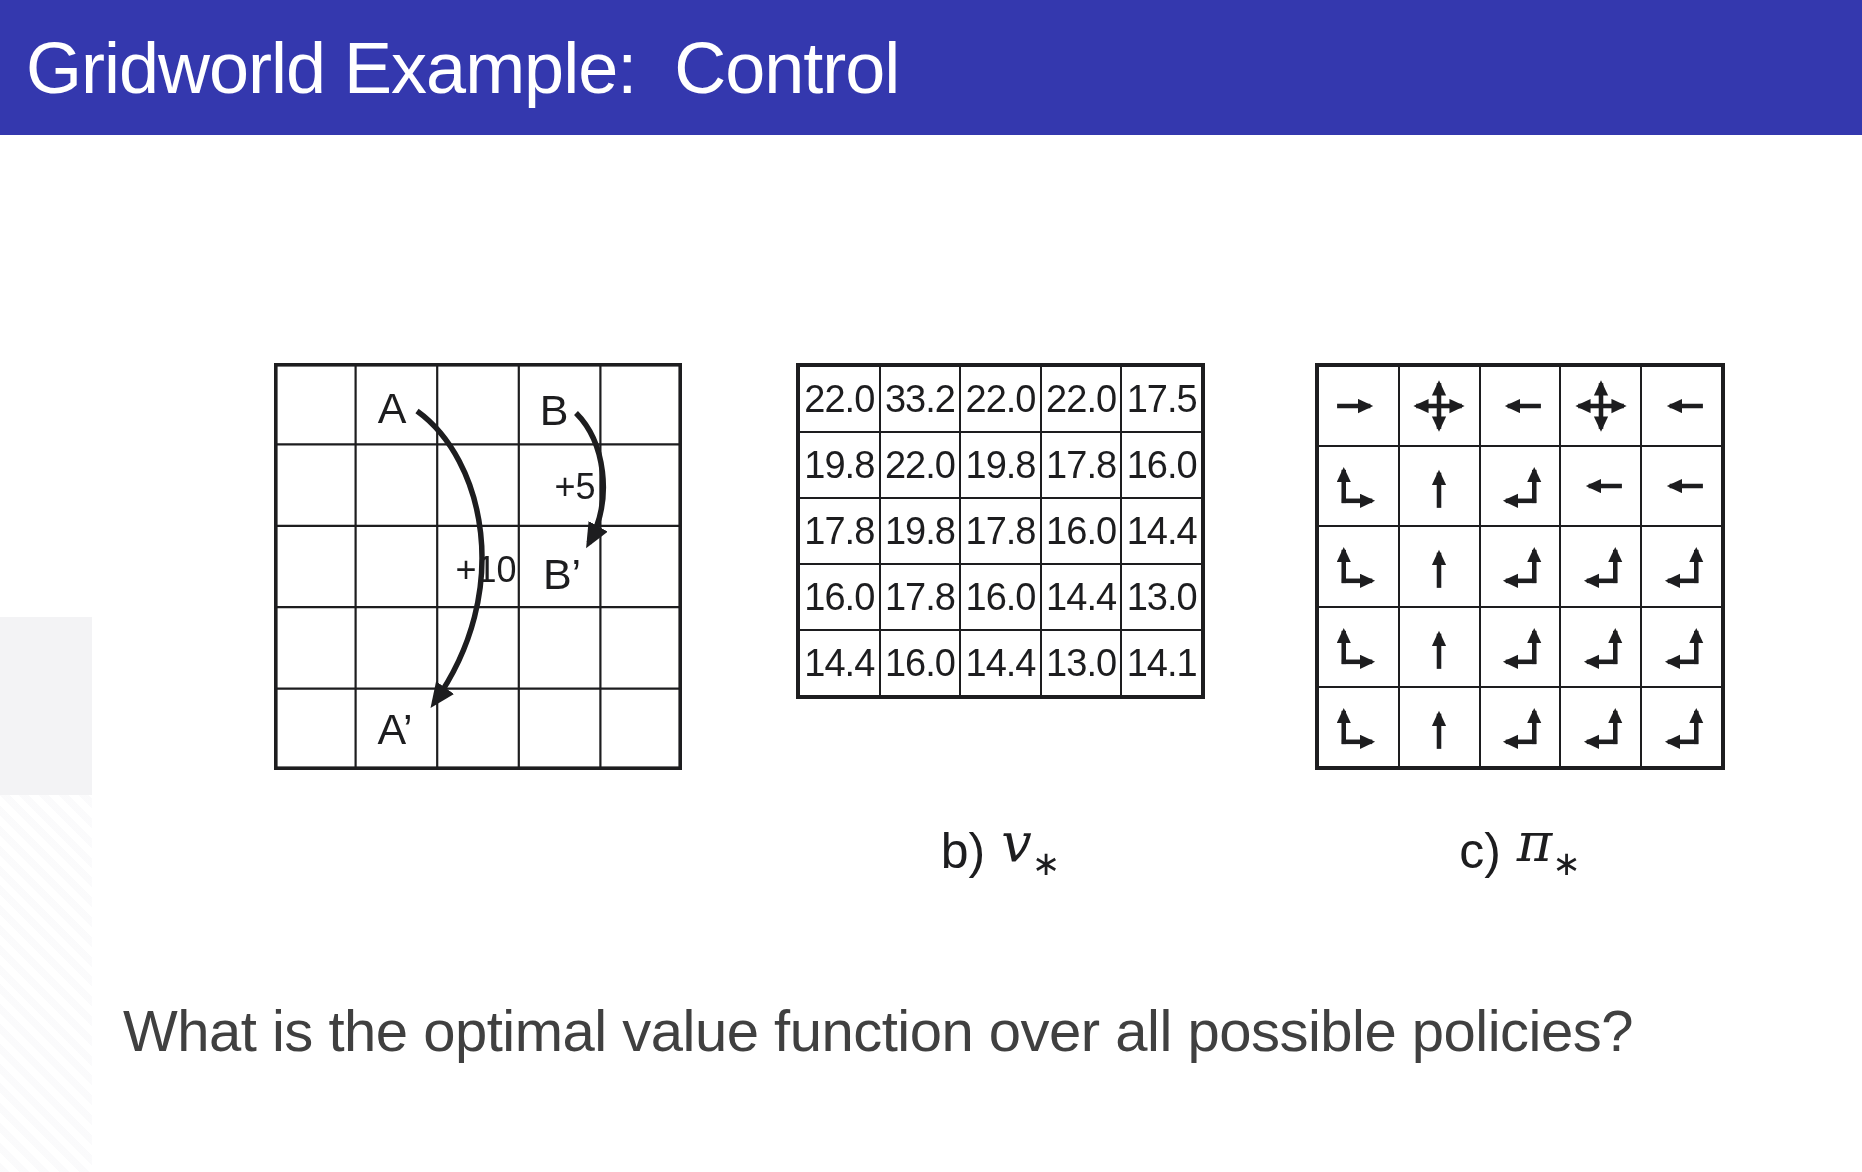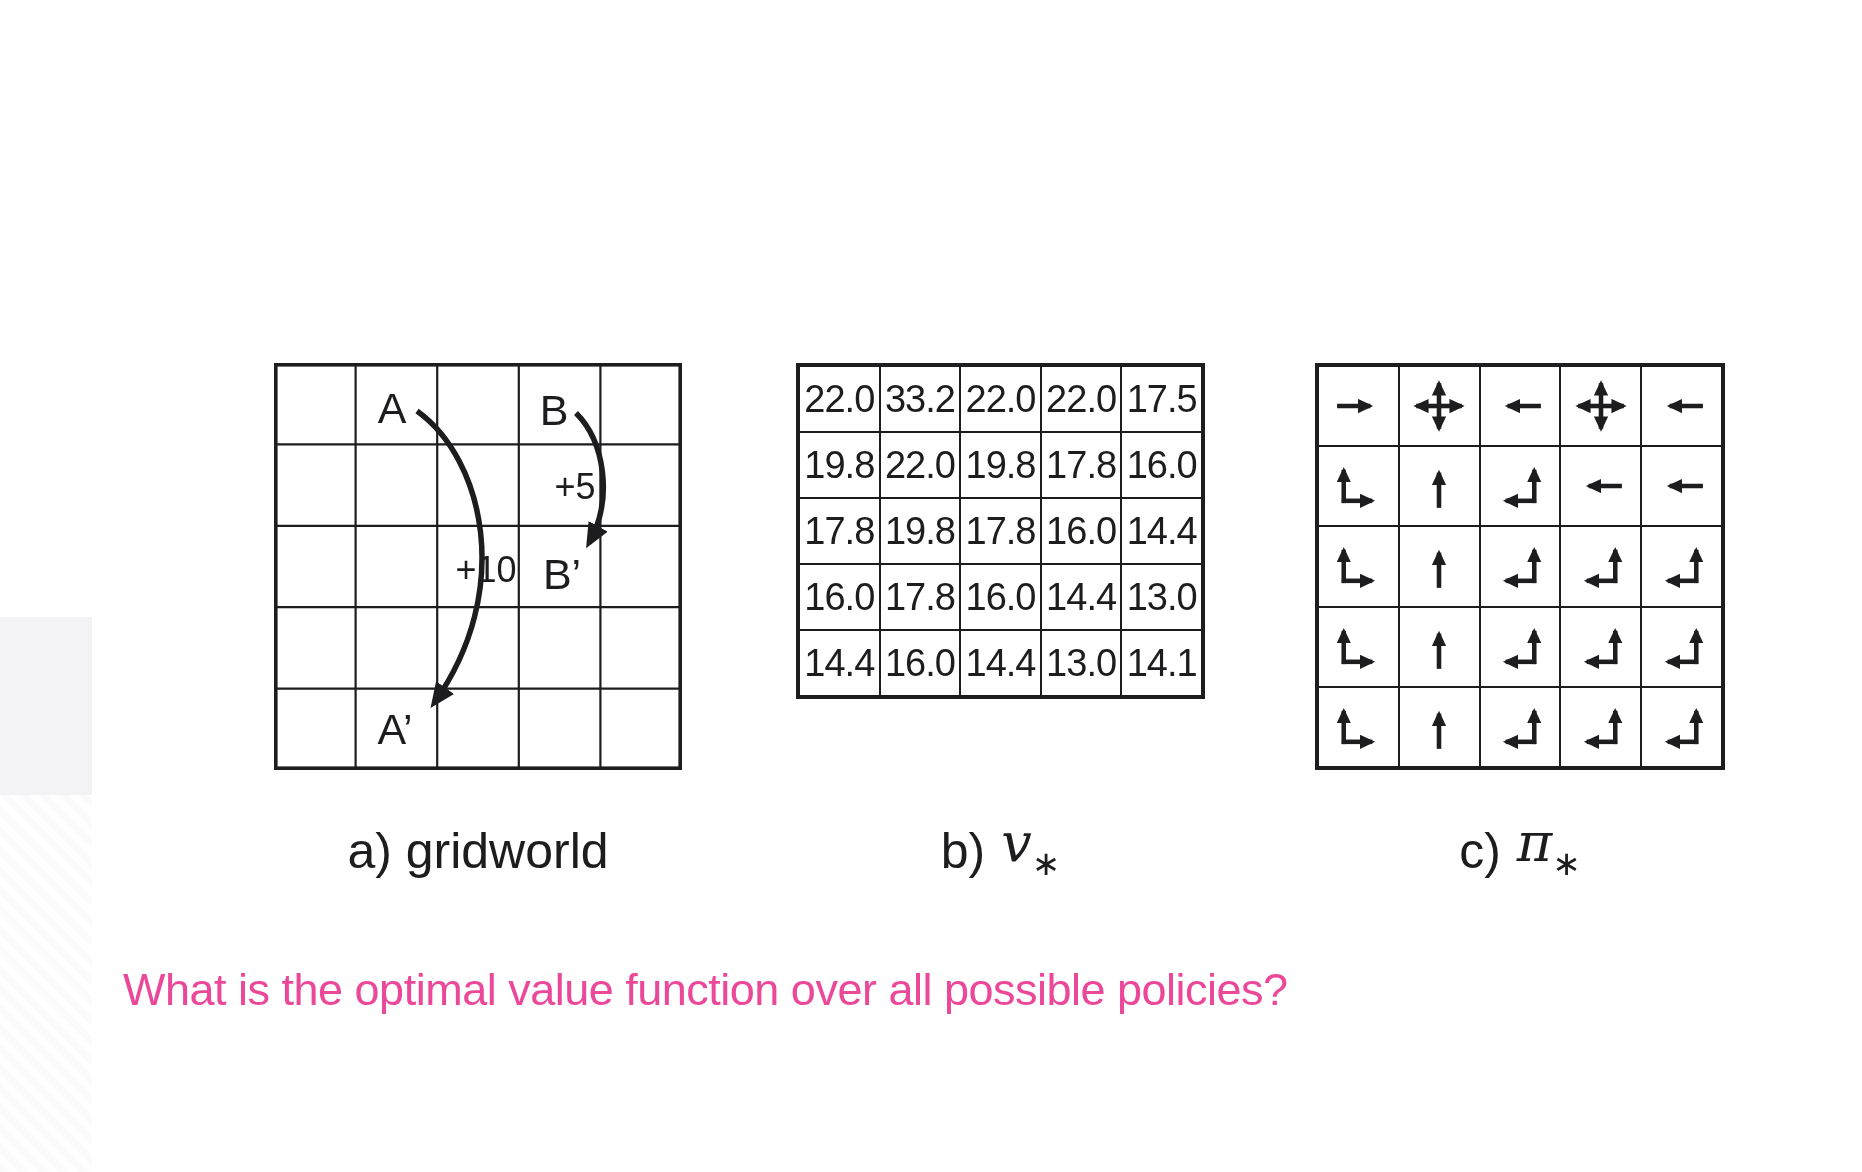--- a/index.html
+++ b/index.html
@@ -72,22 +72,22 @@
   }
   .caption .sub{
     font-family:"DejaVu Sans", sans-serif;
     font-style:normal;
     font-size:34px;
     vertical-align:-14px;
     line-height:1;
   }
   
   .bodytext{
-    position:absolute;left:123px;top:958px;
-    font-size:45px;color:#ec4899;
+    position:absolute;left:123px;top:999px;
+    font-size:58px;color:#404040;
     line-height:64px;
     letter-spacing:-0.5px;
   }
   
   .watermark-a{
     position:absolute;left:0;top:617px;width:92px;height:178px;
     background:#f0f0f3;opacity:.8;
   }
   .watermark-b{
     position:absolute;left:0;top:795px;width:92px;height:377px;
@@ -104,20 +104,23 @@
       <path d="M0 0 L16 7.5 L0 15 z" fill="#1d1d1f"></path>
     </marker>
     <marker id="ahBig" markerUnits="userSpaceOnUse" markerWidth="30" markerHeight="26" refX="19" refY="11" orient="auto">
       <path d="M0 0 L25 11 L0 22 z" fill="#1d1d1f"></path>
     </marker>
   </defs>
 </svg>
 
 <div class="slide">
 
+  <div class="header">
+    <div class="title">Gridworld Example:  Control</div>
+  </div>
 
   <div class="watermark-a"></div>
   <div class="watermark-b"></div>
 
   <div class="fig" style="left:274px;top:363px;width:408px;height:407px;">
     <svg viewBox="0 0 408 407" width="408" height="407">
 
       <g stroke="#1d1d1f" stroke-width="2.2">
         <line x1="81.6" y1="0" x2="81.6" y2="407"></line>
         <line x1="163.2" y1="0" x2="163.2" y2="407"></line>
@@ -315,23 +318,20 @@
         </div>
         <div>
           <svg viewBox="0 0 80 80" width="76" height="76">
             <path d="M55 58 L55 23" stroke="#1d1d1f" stroke-width="4.8" fill="none" stroke-linecap="butt" marker-end="url(#ah)"></path>
             <path d="M57 55.6 L25 55.6" stroke="#1d1d1f" stroke-width="4.8" fill="none" stroke-linecap="butt" marker-end="url(#ah)"></path>
           </svg>
         </div>
       </div>
   </div>
 
-  <div class="caption" style="left:274px;width:408px;">
-    <span>a) gridworld</span>
-  </div>
   <div class="caption" style="left:796px;width:409px;">
     <span>b)</span>
     <span class="sym"><span>v</span><span class="sub">∗</span></span>
   </div>
   <div class="caption" style="left:1315px;width:410px;">
     <span>c)</span>
     <span class="sym"><span>π</span><span class="sub">∗</span></span>
   </div>
 
   <div class="bodytext">

